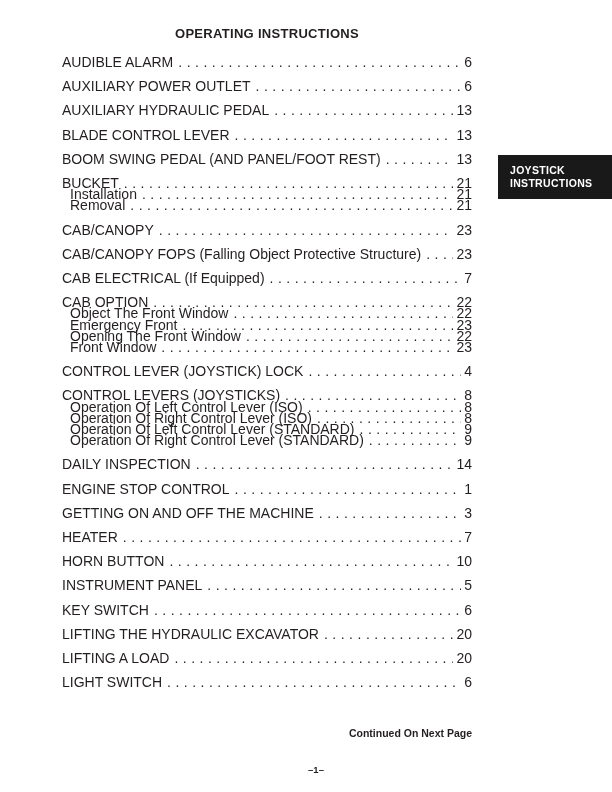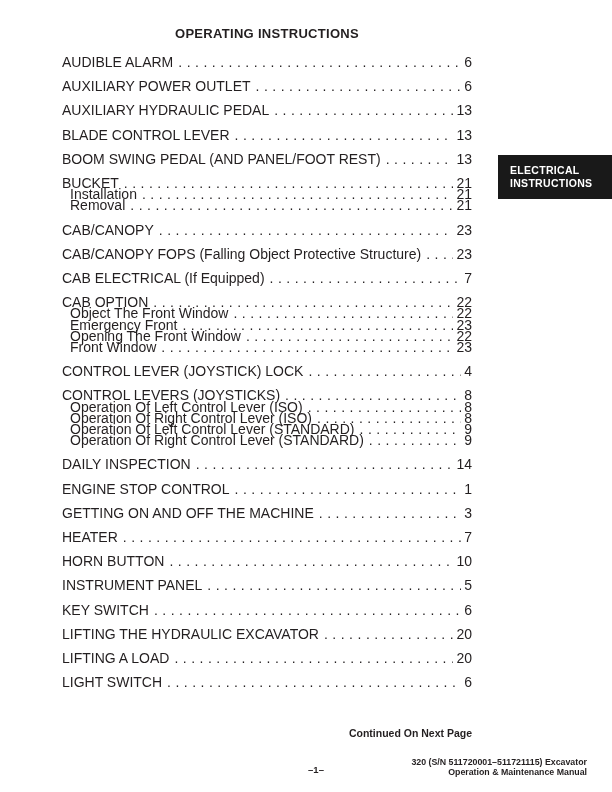--- a/index.html
+++ b/index.html
@@ -310,26 +310,22 @@
       <div class="toc-group">
         <div class="toc-row">
           <span class="t">LIGHT SWITCH</span>
           <span class="dots"></span>
           <span class="p">6</span>
         </div>
       </div>
     </div>
 
   <div class="side-tab">
-    <span>ELECTRICAL</span>
+    <span>JOYSTICK</span>
     <span>INSTRUCTIONS</span>
   </div>
 
   <div class="continued">Continued On Next Page</div>
 
   <div class="page-num">–1–</div>
 
-  <div class="manual-id">
-    <div>320 (S/N 511720001–511721115) Excavator</div>
-    <div>Operation &amp; Maintenance Manual</div>
-  </div>
 
 </div>
 
 </body></html>

